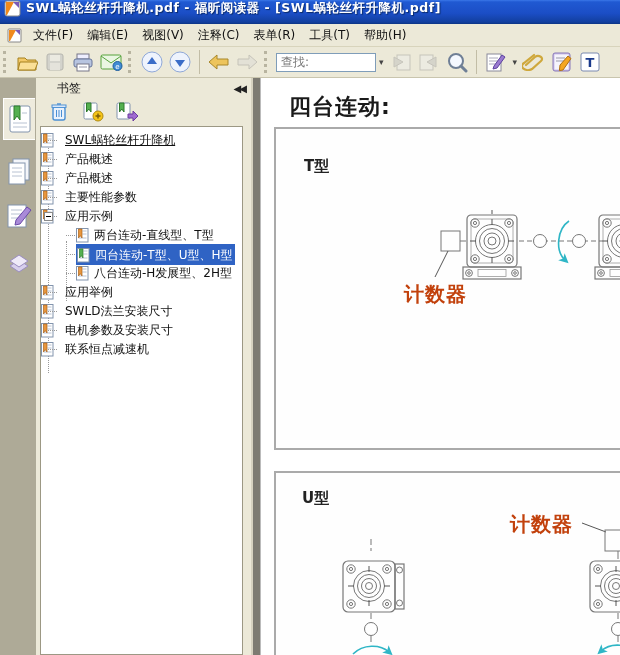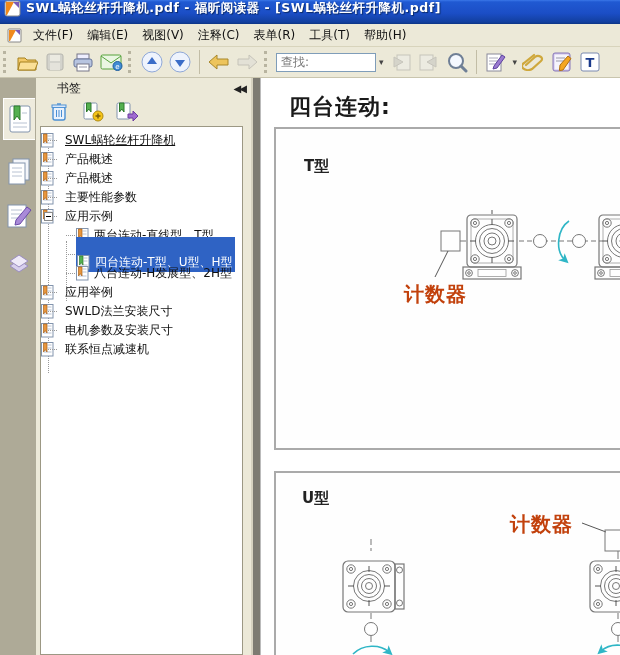--- a/index.html
+++ b/index.html
@@ -45,21 +45,21 @@
   .g-child{left:25px;top:110px;height:60px;}
   .brow{position:relative;height:19px;display:flex;align-items:center;white-space:nowrap;}
   .brow .stub{position:absolute;top:9px;border-top:1px dotted #9a9a9a;width:9px;}
   .lvl0{padding-left:0;gap:6px;}
   .lvl0 .stub{left:7px;}
   .lvl1{padding-left:35px;}
   .lvl1 .stub{left:25px;}
   .bicon{flex:none;margin-right:5px;}
   .blabel{font-size:12px;color:#111;}
   .blabel.u{text-decoration:underline;}
-  .hl{display:flex;align-items:center;background:#2f63c4;padding:17px 3px 1px 1px;text-align:center;}
+  .hl{display:flex;align-items:center;background:#2f63c4;padding:3px 3px 1px 1px;text-align:center;}
   .hl .blabel{color:#fff;}
   .expander{position:absolute;left:3px;top:5px;width:9px;height:9px;background:#fff;border:1px solid #8a8a8a;box-sizing:border-box;}
   .expander::after{content:"";position:absolute;left:1px;top:3px;width:5px;height:1px;background:#000;}
 
   .splitter{width:9px;flex:none;background:#7d7b72;border-left:2px solid #d6d2c0;box-sizing:border-box;}
 
   
   .docarea{flex:1;background:#fff;position:relative;overflow:hidden;border-left:1px solid #bbb;}
   .doc-heading{position:absolute;left:28px;top:14px;font-size:22px;font-weight:bold;color:#1a1a1a;letter-spacing:1px;}
   .dbox{position:absolute;border:2px solid #aaa;box-sizing:border-box;background:#fefefe;}

